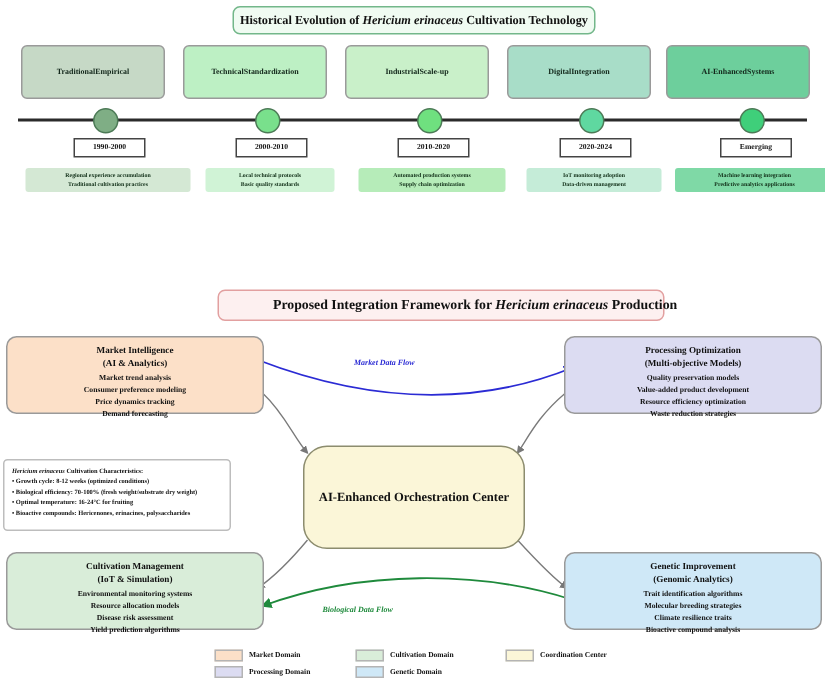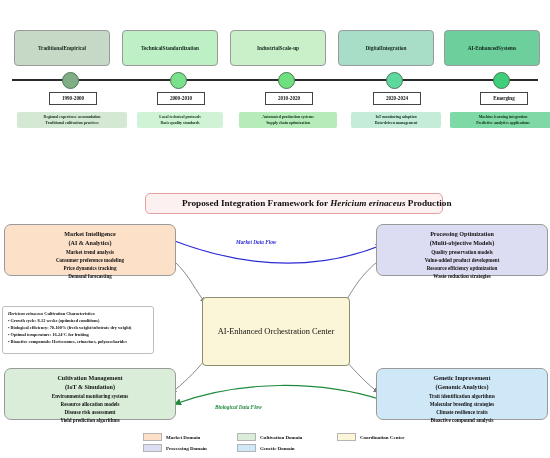--- a/index.html
+++ b/index.html
@@ -64,23 +64,23 @@
   .fw-box{
     position:absolute;border-radius:7px;border:1px solid #9a9a9a;
     text-align:center;box-sizing:border-box;
     padding-top:5px;
   }
   .fw-head{font-size:6.1px;font-weight:bold;color:#101010;line-height:1.45;}
   .fw-item{font-size:5.1px;font-weight:bold;color:#101010;line-height:1.58;}
 
   #center-box{
     position:absolute;left:202px;top:297px;width:146px;height:67px;
-    border-radius:4px;border:1px solid #8c8c6e;background:#fbf6d8;
+    border-radius:16px;border:1px solid #8c8c6e;background:#fbf6d8;
     display:flex;align-items:center;justify-content:center;
-    font-size:8.4px;font-weight:normal;color:#101010;text-align:center;
+    font-size:8.4px;font-weight:bold;color:#101010;text-align:center;
   }
 
   
   #char-note{
     position:absolute;left:2px;top:306px;width:152px;height:48px;
     background:#ffffff;border:0.9px solid #bdbdbd;border-radius:3px;
     box-sizing:border-box;padding:4px 4px 0 5px;
   }
   #char-note .hd{font-size:4.3px;font-weight:bold;color:#101010;line-height:1.6;}
   #char-note .li{font-size:4.3px;font-weight:bold;color:#101010;line-height:1.62;}
@@ -101,20 +101,23 @@
   .lg-swatch{width:17px;height:6px;border:0.7px solid #b4b4b4;margin-right:4px;}
   .lg-text{font-size:5px;font-weight:bold;color:#111;white-space:nowrap;}
 
   svg{position:absolute;left:0;top:0;width:550px;height:458px;overflow:visible;}
 </style>
 </head>
 <body>
 
 <div class="stage">
 
+  <div class="title-box" id="timeline-title">
+    <span>Historical Evolution of </span><span class="it">Hericium erinaceus</span><span> Cultivation Technology</span>
+  </div>
 
   <div id="axis-line"></div>
 
   <div class="era-box" id="era-0" style="left: 14px; background: rgb(198, 217, 198);">
       <span>Traditional</span>
       <br>
       <span>Empirical</span>
     </div>
   <div class="era-box" id="era-1" style="left: 122px; background: rgb(189, 240, 196);">
       <span>Technical</span>

